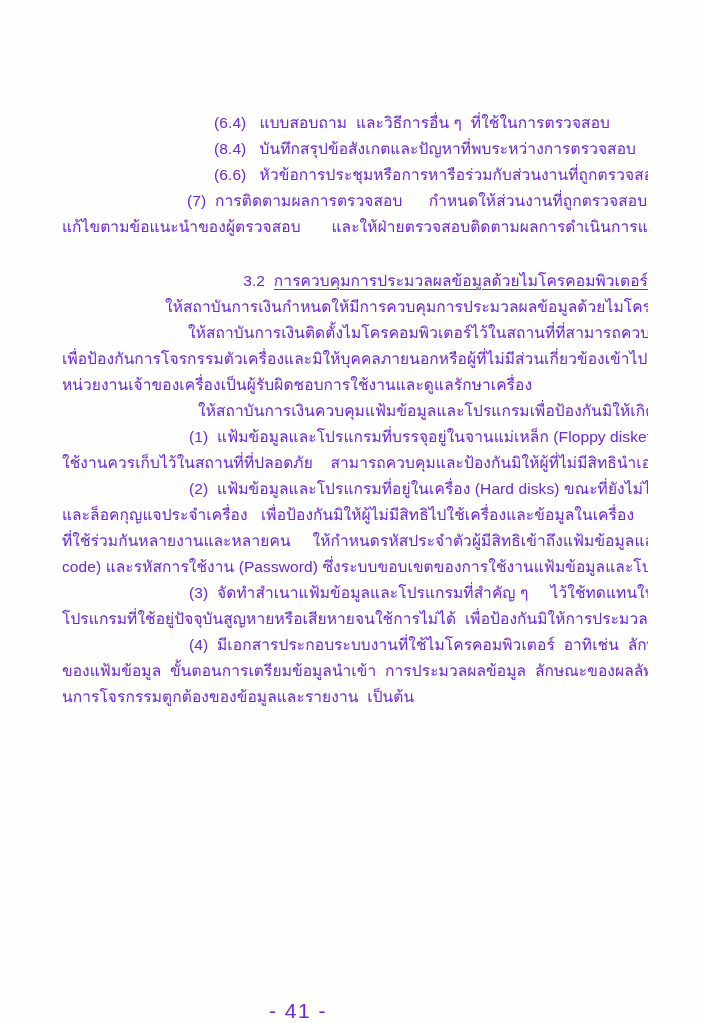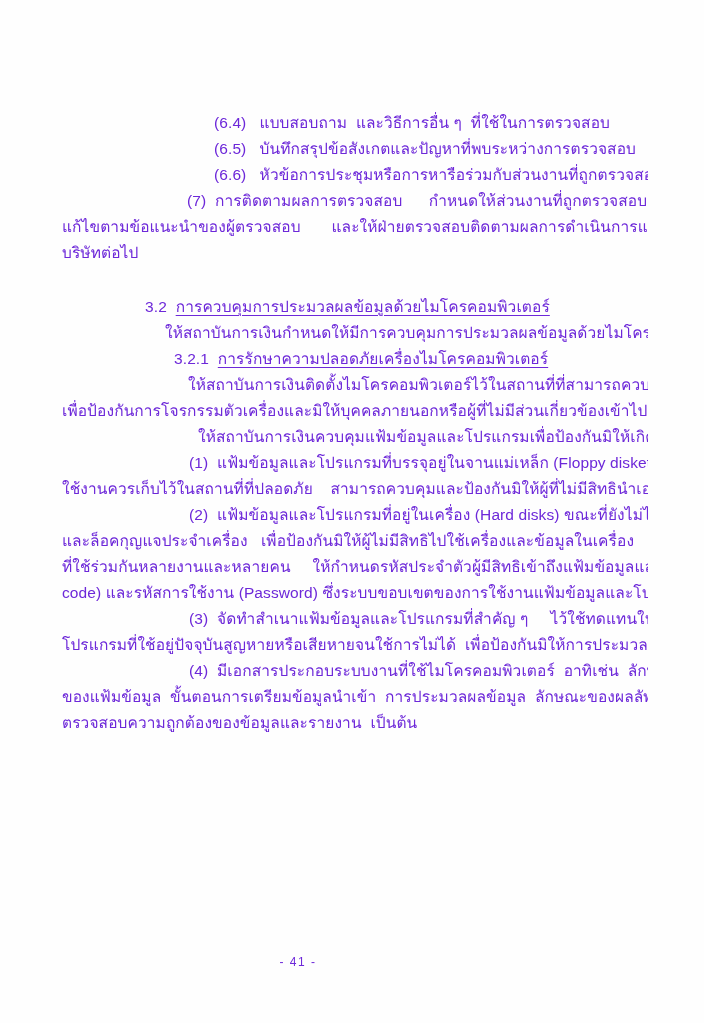--- a/index.html
+++ b/index.html
@@ -30,51 +30,50 @@
     overflow: hidden;
     letter-spacing: 0.1px;
   }
   .u {
     text-decoration: underline;
     text-underline-offset: 3px;
     text-decoration-thickness: 1px;
   }
   .footer {
     position: absolute;
-    top: 955px;
+    top: 999px;
     left: 0;
     width: 596px;
     text-align: center;
-    font-size: 12px;
+    font-size: 21px;
     letter-spacing: 1.5px;
   }
 </style>
 </head>
 <body>
 
 <div class="page">
   <div class="content">
       <div class="line" style="padding-left: 152px;"><span>(6.4)   แบบสอบถาม  และวิธีการอื่น ๆ  ที่ใช้ในการตรวจสอบ</span></div>
-      <div class="line" style="padding-left: 152px;"><span>(6.5)   บันทึกสรุปข้อสังเกตและปัญหาที่พบระหว่างการตรวจสอบ</span></div>
+      <div class="line" style="padding-left: 152px;"><span>(8.4)   บันทึกสรุปข้อสังเกตและปัญหาที่พบระหว่างการตรวจสอบ</span></div>
       <div class="line" style="padding-left: 152px;"><span>(6.6)   หัวข้อการประชุมหรือการหารือร่วมกับส่วนงานที่ถูกตรวจสอบ</span></div>
       <div class="line" style="padding-left: 125px;"><span>(7)  การติดตามผลการตรวจสอบ      กำหนดให้ส่วนงานที่ถูกตรวจสอบตอบชี้แจงการปรับปรุง</span></div>
       <div class="line"><span>แก้ไขตามข้อแนะนำของผู้ตรวจสอบ       และให้ฝ่ายตรวจสอบติดตามผลการดำเนินการแก้ไขดังกล่าวเสนอคณะกรรมการ</span></div>
-      <div class="line"><span>บริษัทต่อไป</span></div>
-      <div class="line" style="padding-left: 83px; margin-top: 28px;"><span>3.2  </span><span class="u">การควบคุมการประมวลผลข้อมูลด้วยไมโครคอมพิวเตอร์</span></div>
+      <div class="line" style="padding-left: 83px; margin-top: 28px; text-align: right;"><span>3.2  </span><span class="u">การควบคุมการประมวลผลข้อมูลด้วยไมโครคอมพิวเตอร์</span></div>
       <div class="line" style="padding-left: 103px;"><span>ให้สถาบันการเงินกำหนดให้มีการควบคุมการประมวลผลข้อมูลด้วยไมโครคอมพิวเตอร์ ดังนี้</span></div>
-      <div class="line" style="padding-left: 112px;"><span>3.2.1  </span><span class="u">การรักษาความปลอดภัยเครื่องไมโครคอมพิวเตอร์</span></div>
       <div class="line" style="padding-left: 126px;"><span>ให้สถาบันการเงินติดตั้งไมโครคอมพิวเตอร์ไว้ในสถานที่ที่สามารถควบคุมการเข้าออก</span></div>
       <div class="line"><span>เพื่อป้องกันการโจรกรรมตัวเครื่องและมิให้บุคคลภายนอกหรือผู้ที่ไม่มีส่วนเกี่ยวข้องเข้าไปใช้เครื่อง      และมอบหมายให้</span></div>
+      <div class="line"><span>หน่วยงานเจ้าของเครื่องเป็นผู้รับผิดชอบการใช้งานและดูแลรักษาเครื่อง</span></div>
       <div class="line" style="padding-left: 136px;"><span>ให้สถาบันการเงินควบคุมแฟ้มข้อมูลและโปรแกรมเพื่อป้องกันมิให้เกิดความสูญหาย  เนื่องจาก</span></div>
       <div class="line" style="padding-left: 127px;"><span>(1)  แฟ้มข้อมูลและโปรแกรมที่บรรจุอยู่ในจานแม่เหล็ก (Floppy diskette)  ขณะที่ยังไม่ได้</span></div>
       <div class="line"><span>ใช้งานควรเก็บไว้ในสถานที่ที่ปลอดภัย    สามารถควบคุมและป้องกันมิให้ผู้ที่ไม่มีสิทธินำเอาไปใช้งานได้    และปิดสลาก</span></div>
       <div class="line" style="padding-left: 127px;"><span>(2)  แฟ้มข้อมูลและโปรแกรมที่อยู่ในเครื่อง (Hard disks) ขณะที่ยังไม่ได้ใช้งาน ให้ปิดเครื่อง</span></div>
       <div class="line"><span>และล็อคกุญแจประจำเครื่อง   เพื่อป้องกันมิให้ผู้ไม่มีสิทธิไปใช้เครื่องและข้อมูลในเครื่อง    กรณีเป็นไมโครคอมพิวเตอร์</span></div>
       <div class="line"><span>ที่ใช้ร่วมกันหลายงานและหลายคน     ให้กำหนดรหัสประจำตัวผู้มีสิทธิเข้าถึงแฟ้มข้อมูลและโปรแกรม   (Identification</span></div>
       <div class="line"><span>code) และรหัสการใช้งาน (Password) ซึ่งระบบขอบเขตของการใช้งานแฟ้มข้อมูลและโปรแกรมดังกล่าว</span></div>
       <div class="line" style="padding-left: 127px;"><span>(3)  จัดทำสำเนาแฟ้มข้อมูลและโปรแกรมที่สำคัญ ๆ     ไว้ใช้ทดแทนในกรณีที่แฟ้มข้อมูลและ</span></div>
       <div class="line"><span>โปรแกรมที่ใช้อยู่ปัจจุบันสูญหายหรือเสียหายจนใช้การไม่ได้  เพื่อป้องกันมิให้การประมวลผลข้อมูลด้วยไมโครคอมพิวเตอร์</span></div>
       <div class="line" style="padding-left: 127px;"><span>(4)  มีเอกสารประกอบระบบงานที่ใช้ไมโครคอมพิวเตอร์  อาทิเช่น  ลักษณะของงาน   ลักษณะ</span></div>
       <div class="line"><span>ของแฟ้มข้อมูล  ขั้นตอนการเตรียมข้อมูลนำเข้า  การประมวลผลข้อมูล  ลักษณะของผลลัพธ์หรือรายงานที่ได้  และการ</span></div>
-      <div class="line"><span>ตรวจสอบความถูกต้องของข้อมูลและรายงาน  เป็นต้น</span></div>
+      <div class="line"><span>นการโจรกรรมตูกต้องของข้อมูลและรายงาน  เป็นต้น</span></div>
     </div>
   <div class="footer">- 41 -</div>
 </div>
 
 </body></html>

